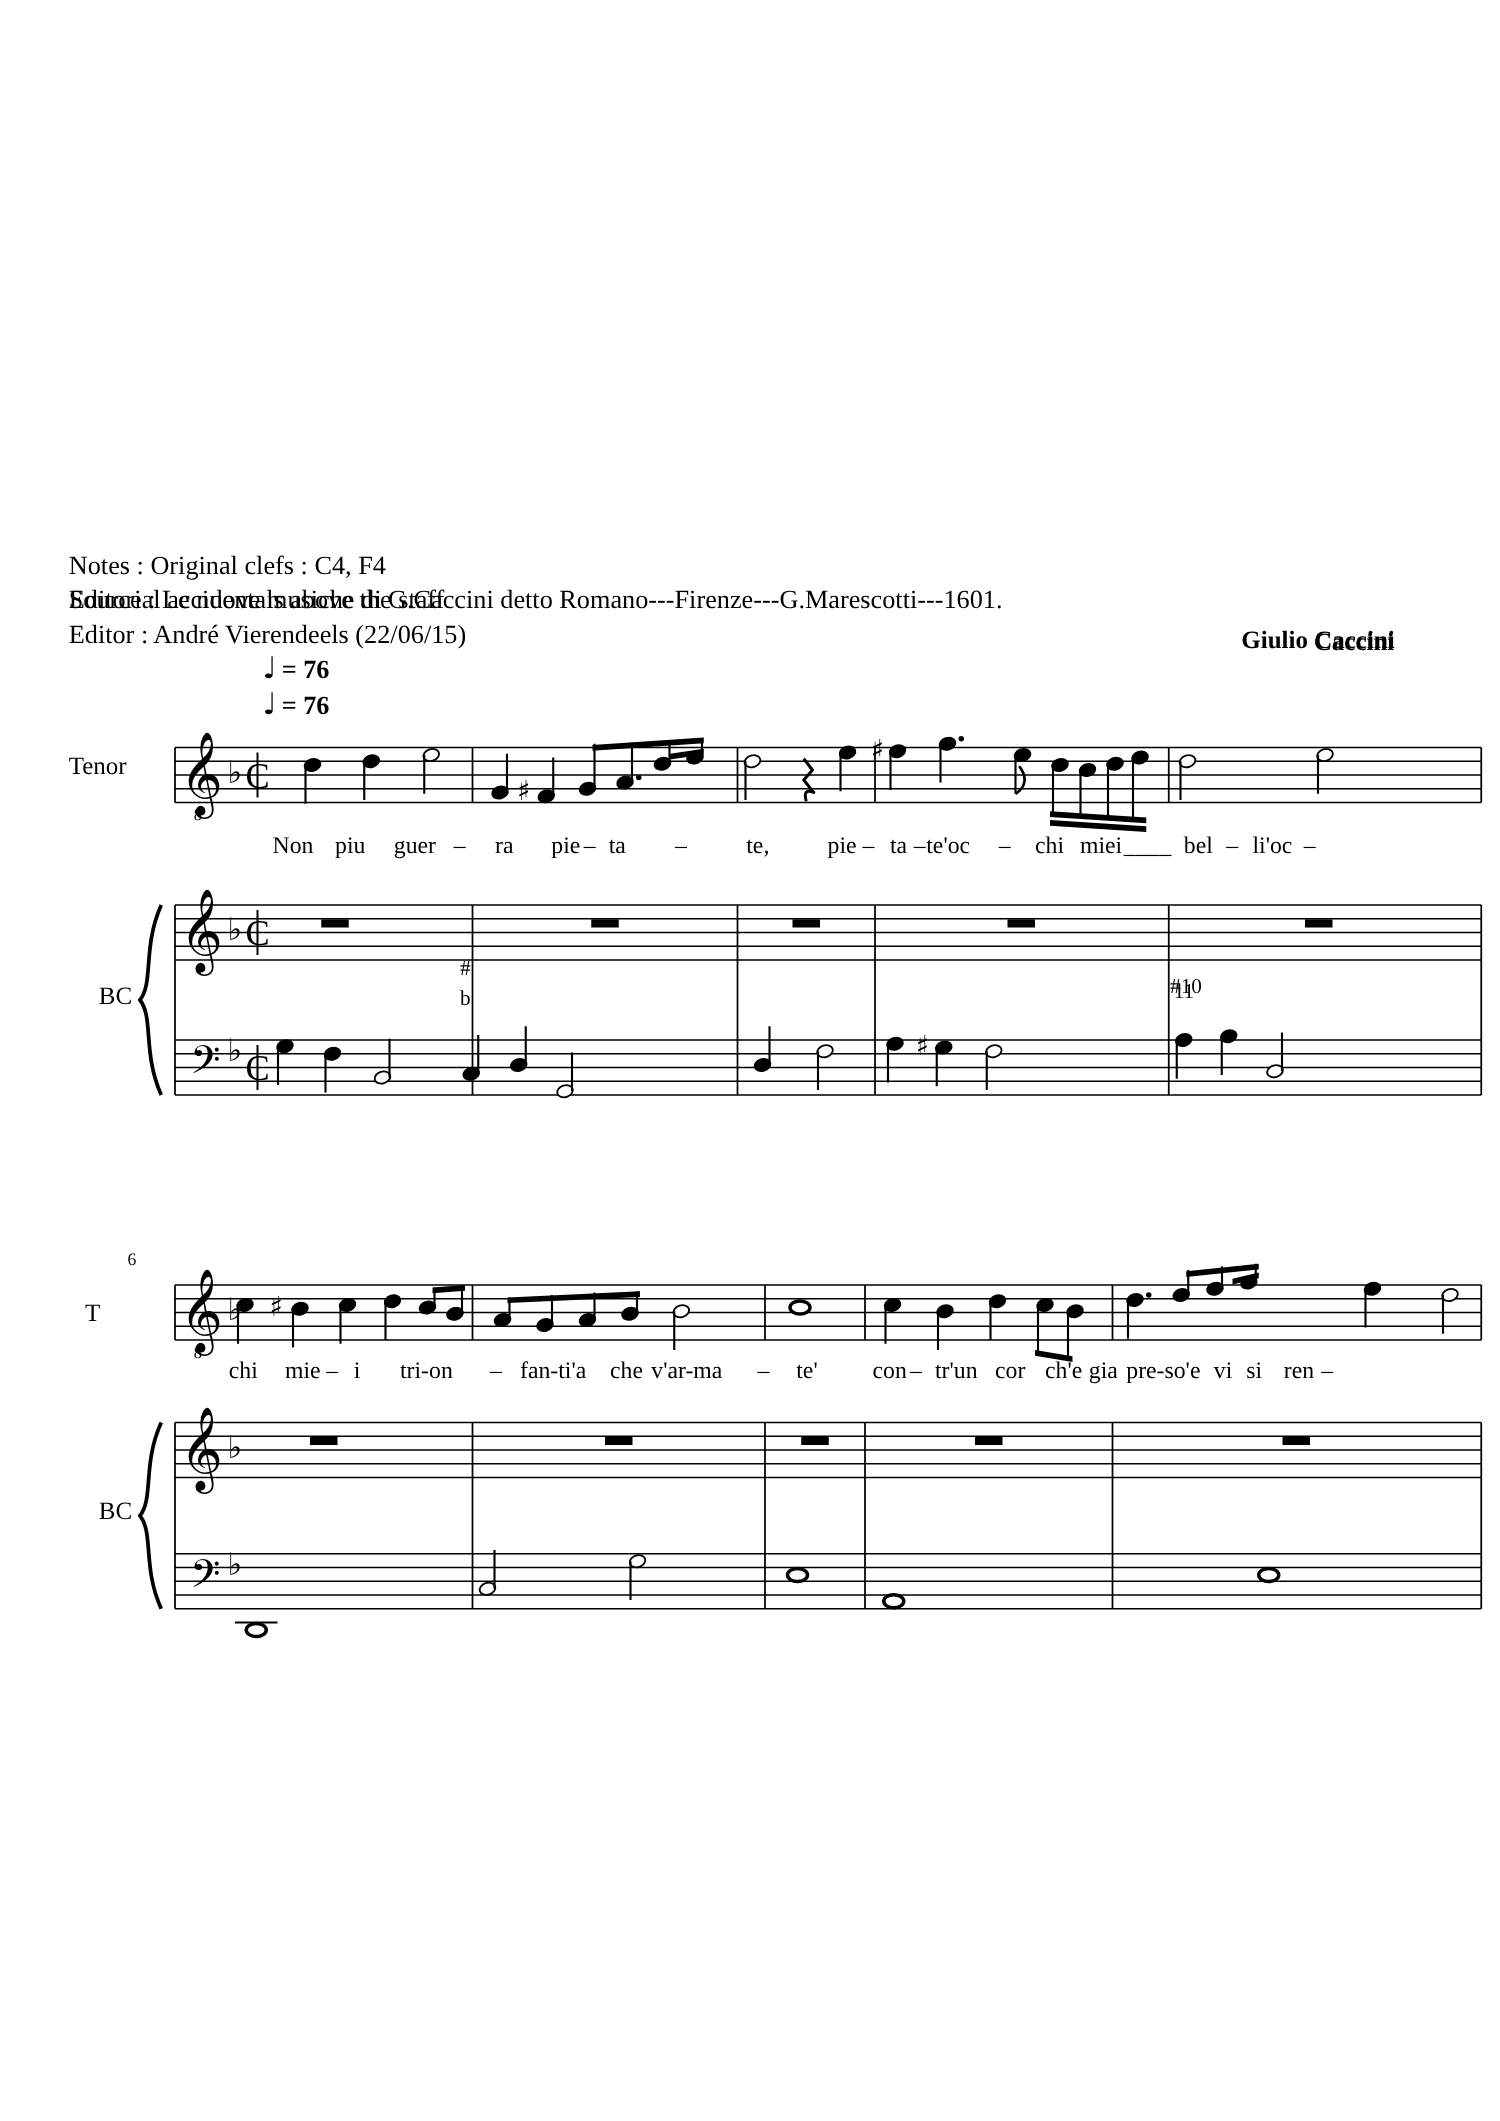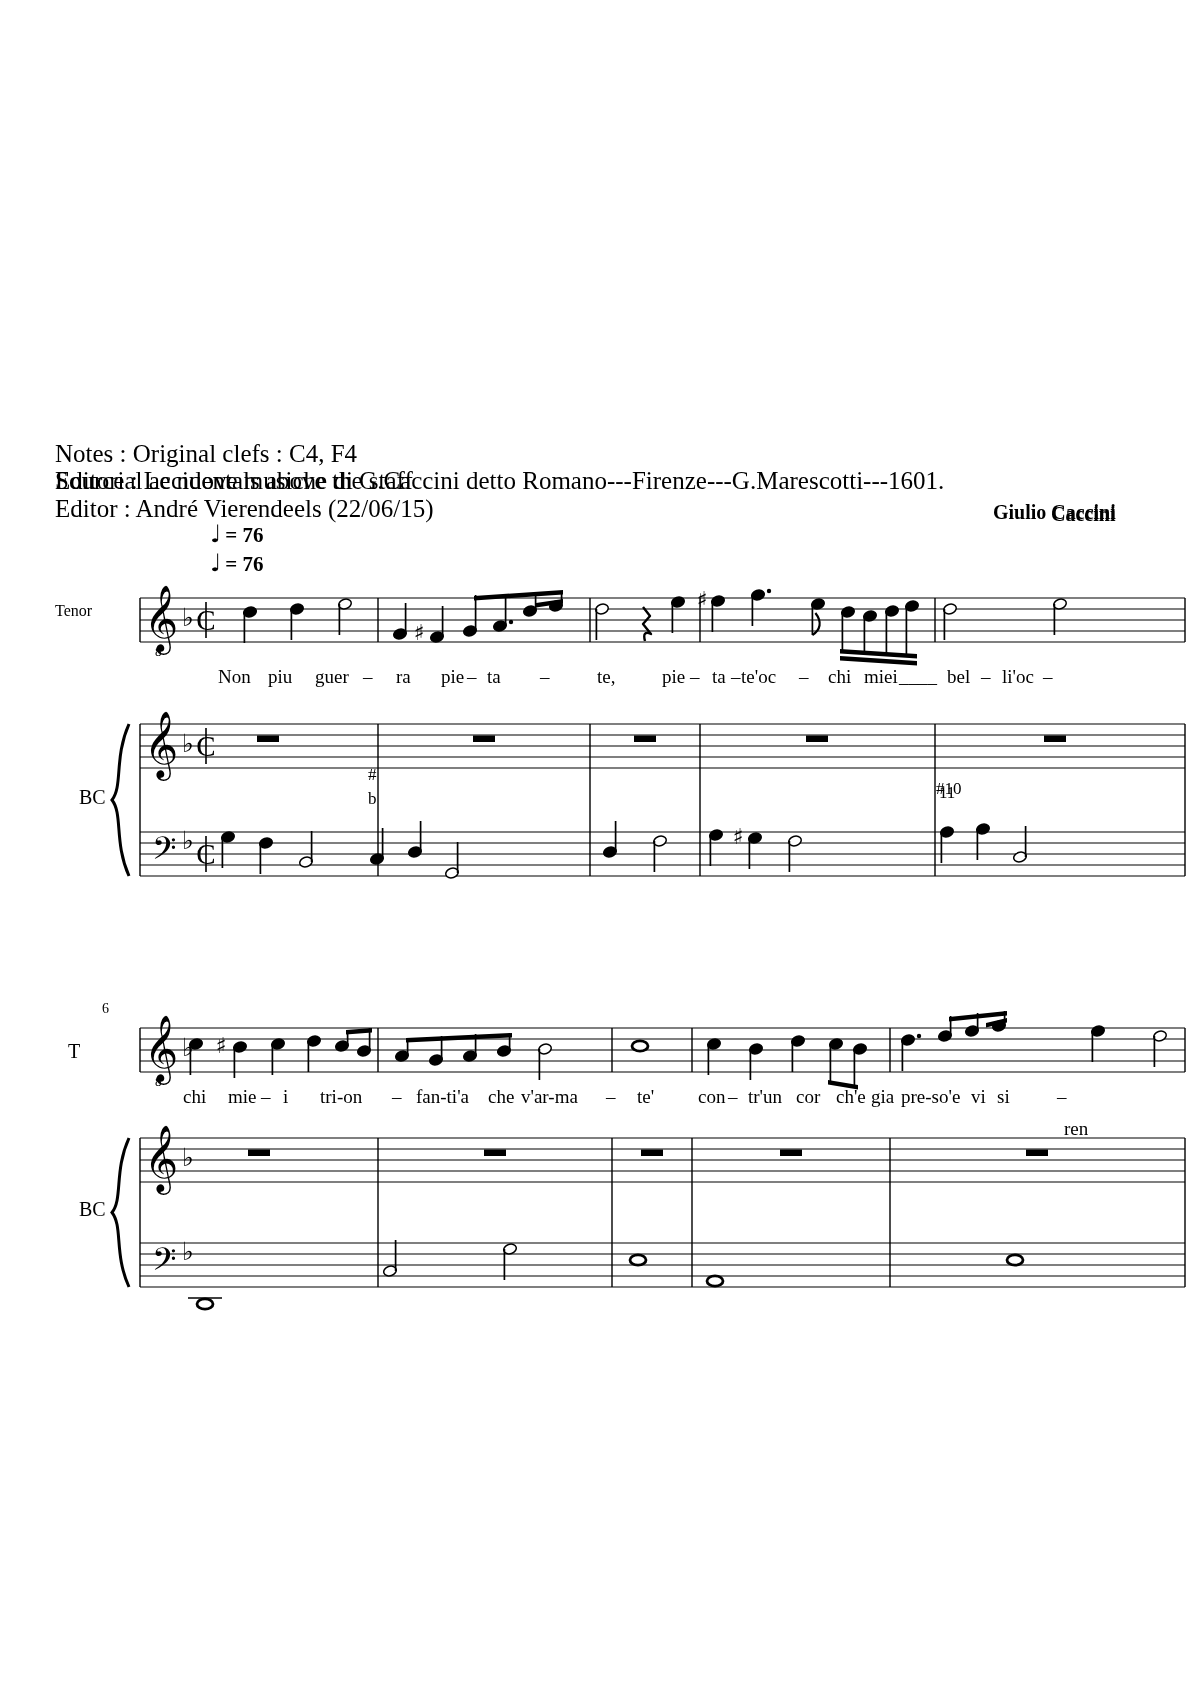--- a/index.html
+++ b/index.html
@@ -1,19 +1,19 @@
 <!DOCTYPE html>
 <html><head>
 <meta charset="utf-8">
 <style>
   html,body{margin:0;padding:0;background:#fff;}
   #page{position:relative;width:1200px;height:1697px;background:#fff;overflow:hidden;
         font-family:"Liberation Serif","DejaVu Serif",serif;color:#000;}
   .abs{position:absolute;white-space:nowrap;}
-  .hline{font-size:25px;}
+  .hline{font-size:21px;}
   .title{font-size:44px;font-weight:bold;letter-spacing:0.5px;}
   .composer{font-size:20px;font-weight:bold;}
   .tempo{font-size:21px;font-weight:bold;}
   .tempo .glyph{font-family:"DejaVu Sans",sans-serif;font-size:24px;font-weight:normal;margin-right:4px;}
   .lyr{font-size:19px;}
   .fig{font-size:17px;}
   .lbl{font-size:20px;}
   svg{position:absolute;left:0;top:0;}
 </style>
 </head>
@@ -257,21 +257,21 @@
   <div class="abs hline" style="left:55px;top:467px;">Editorial accidentals above the staff</div>
   <div class="abs hline" style="left:55px;top:495px;">Editor : André Vierendeels (22/06/15)</div>
   <div class="abs composer" style="left:993px;top:501px;">Giulio Caccini</div>
   <div class="abs composer" style="left:1051px;top:503px;">Caccini</div>
 
   <div id="tempos">
       <div class="abs tempo" style="left: 210px; top: 520px;"><span class="glyph">♩</span><span>= 76</span></div>
       <div class="abs tempo" style="left: 210px; top: 549px;"><span class="glyph">♩</span><span>= 76</span></div>
     </div>
   <div id="labels">
-      <span class="abs lbl" style="left: 55px; top: 602px; font-size: 16px;">Tenor</span>
+      <span class="abs lbl" style="left: 55px; top: 602px; font-size: 20px;">Tenor</span>
       <span class="abs lbl" style="left: 79px; top: 786px; font-size: 20px;">BC</span>
       <span class="abs lbl" style="left: 102px; top: 1001px; font-size: 14px;">6</span>
       <span class="abs lbl" style="left: 68px; top: 1040px; font-size: 20px;">T</span>
       <span class="abs lbl" style="left: 79px; top: 1198px; font-size: 20px;">BC</span>
     </div>
   <div id="figuresc">
       <span class="abs fig" style="left: 368px; top: 765px;">#</span>
       <span class="abs fig" style="left: 368px; top: 789px;">b</span>
       <span class="abs fig" style="left: 936px; top: 759px; margin-top: 20px;">#10</span>
       <span class="abs fig" style="left: 939px; top: 783px;">11</span>
@@ -313,16 +313,16 @@
       <span class="abs lyr" style="left: 637px; top: 1086px;">te'</span>
       <span class="abs lyr" style="left: 698px; top: 1086px;">con</span>
       <span class="abs lyr" style="left: 728px; top: 1086px;">–</span>
       <span class="abs lyr" style="left: 748px; top: 1086px;">tr'un</span>
       <span class="abs lyr" style="left: 796px; top: 1086px;">cor</span>
       <span class="abs lyr" style="left: 836px; top: 1086px;">ch'e</span>
       <span class="abs lyr" style="left: 871px; top: 1086px;">gia</span>
       <span class="abs lyr" style="left: 901px; top: 1086px;">pre-so'e</span>
       <span class="abs lyr" style="left: 971px; top: 1086px;">vi</span>
       <span class="abs lyr" style="left: 997px; top: 1086px;">si</span>
-      <span class="abs lyr" style="left: 1064px; top: 1086px; margin-top: 32px;">ren</span>
+      <span class="abs lyr" style="left: 1027px; top: 1086px;">ren</span>
       <span class="abs lyr" style="left: 1057px; top: 1086px;">–</span>
     </div>
 </div>
 
 </body></html>

